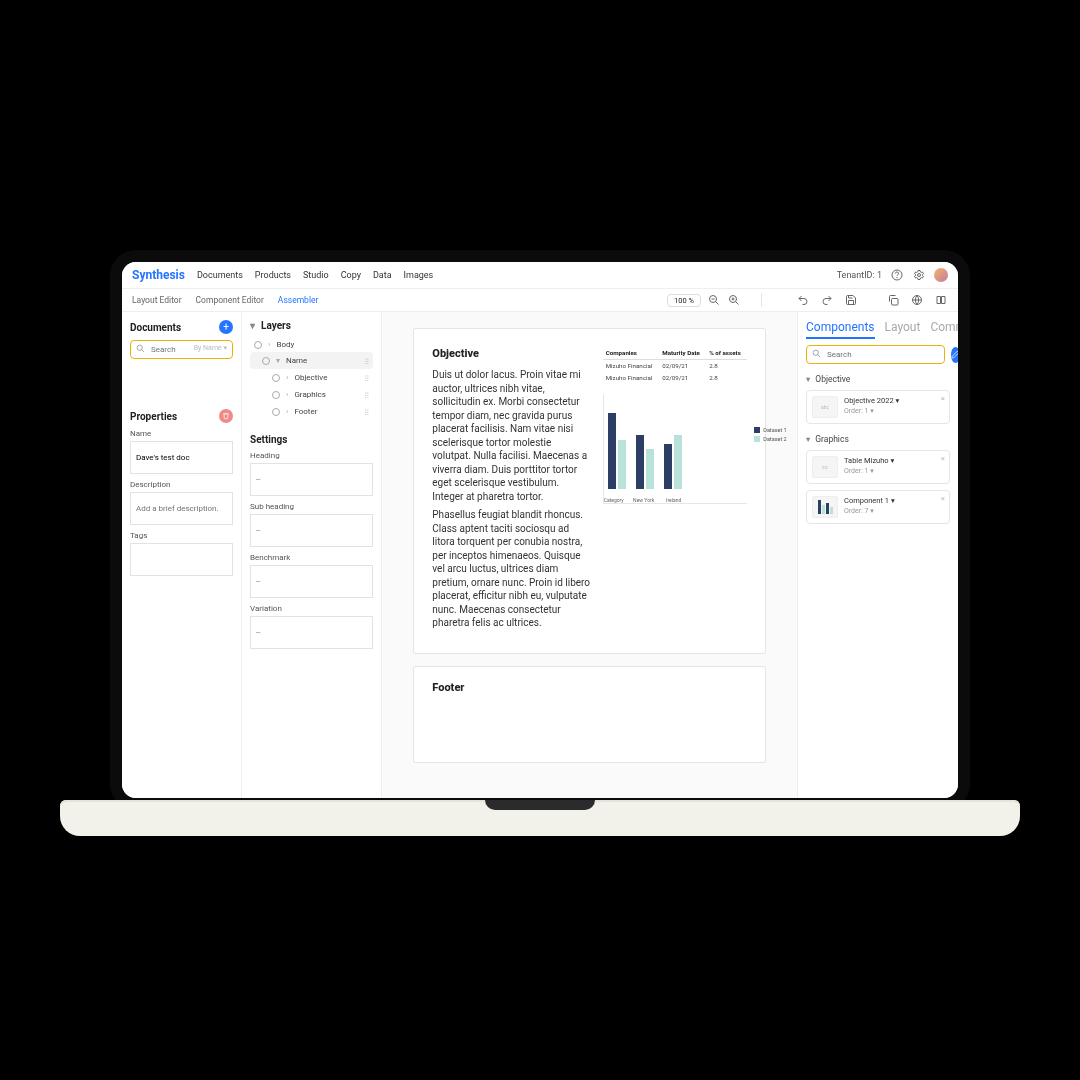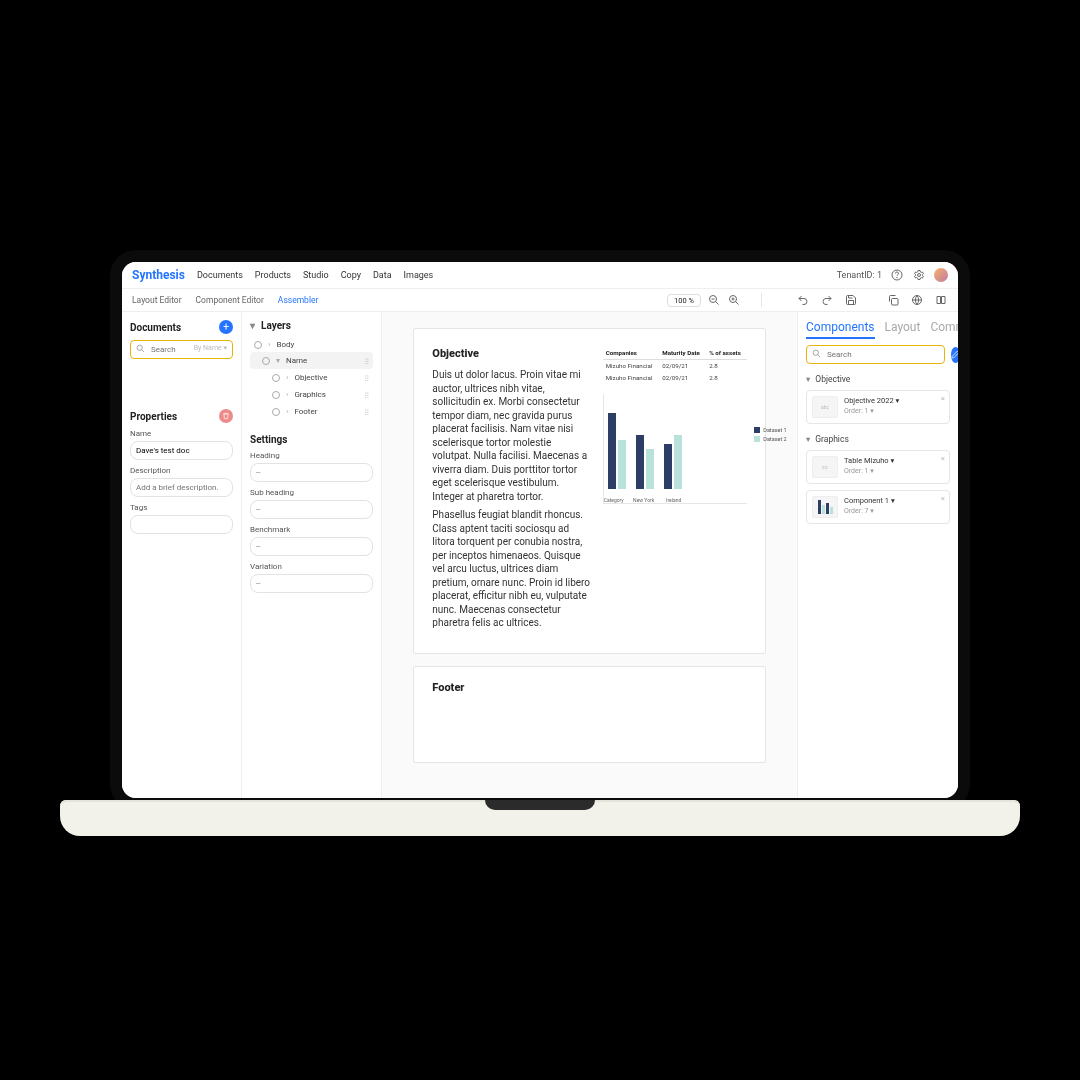--- a/index.html
+++ b/index.html
@@ -60,21 +60,21 @@
   .panel-title { font-weight:700; font-size:10px; }
   .add-btn { width:14px; height:14px; border-radius:50%; background:#2474ff; color:#fff; display:flex; align-items:center; justify-content:center; font-size:10px; line-height:1; }
   .search-box { display:flex; align-items:flex-start; border:1px solid #eab308; border-radius:4px; padding:3px 5px; gap:4px; }
   .search-box input { border:none; outline:none; font-size:8px; flex:1; min-width:0; }
   .search-box .hint { color:#bbb; font-size:7px; white-space:nowrap; }
 
   .section-title { font-weight:700; font-size:10px; margin-top:14px; margin-bottom:6px; }
   .del-btn { width:14px; height:14px; border-radius:50%; background:#ef8a8a; color:#fff; display:flex; align-items:center; justify-content:center; font-size:8px; }
 
   .lbl { display:block; font-size:8px; color:#555; margin:6px 0 3px; }
-  .txt { width:100%; border:1px solid #e2e2e2; border-radius:8px; padding:4px 5px; font-size:8px; background:#fff; }
+  .txt { width:100%; border:1px solid #e2e2e2; border-radius:0; padding:11px 5px; font-size:8px; background:#fff; }
 
   
   .layers-header { display:flex; align-items:center; gap:6px; font-weight:700; font-size:10px; margin-bottom:6px; }
   .layer-row { display:flex; align-items:center; gap:6px; padding:3px 4px; border-radius:4px; font-size:8px; color:#444; }
   .layer-row.sel { background:#f3f3f3; }
   .eye { width:8px; height:8px; border:1px solid #aaa; border-radius:50%; }
   .chev { color:#aaa; font-size:8px;}
   .drag { margin-left:auto; color:#bbb; font-size:8px; }
   .indent1 { padding-left:12px; }
   .indent2 { padding-left:22px; }

